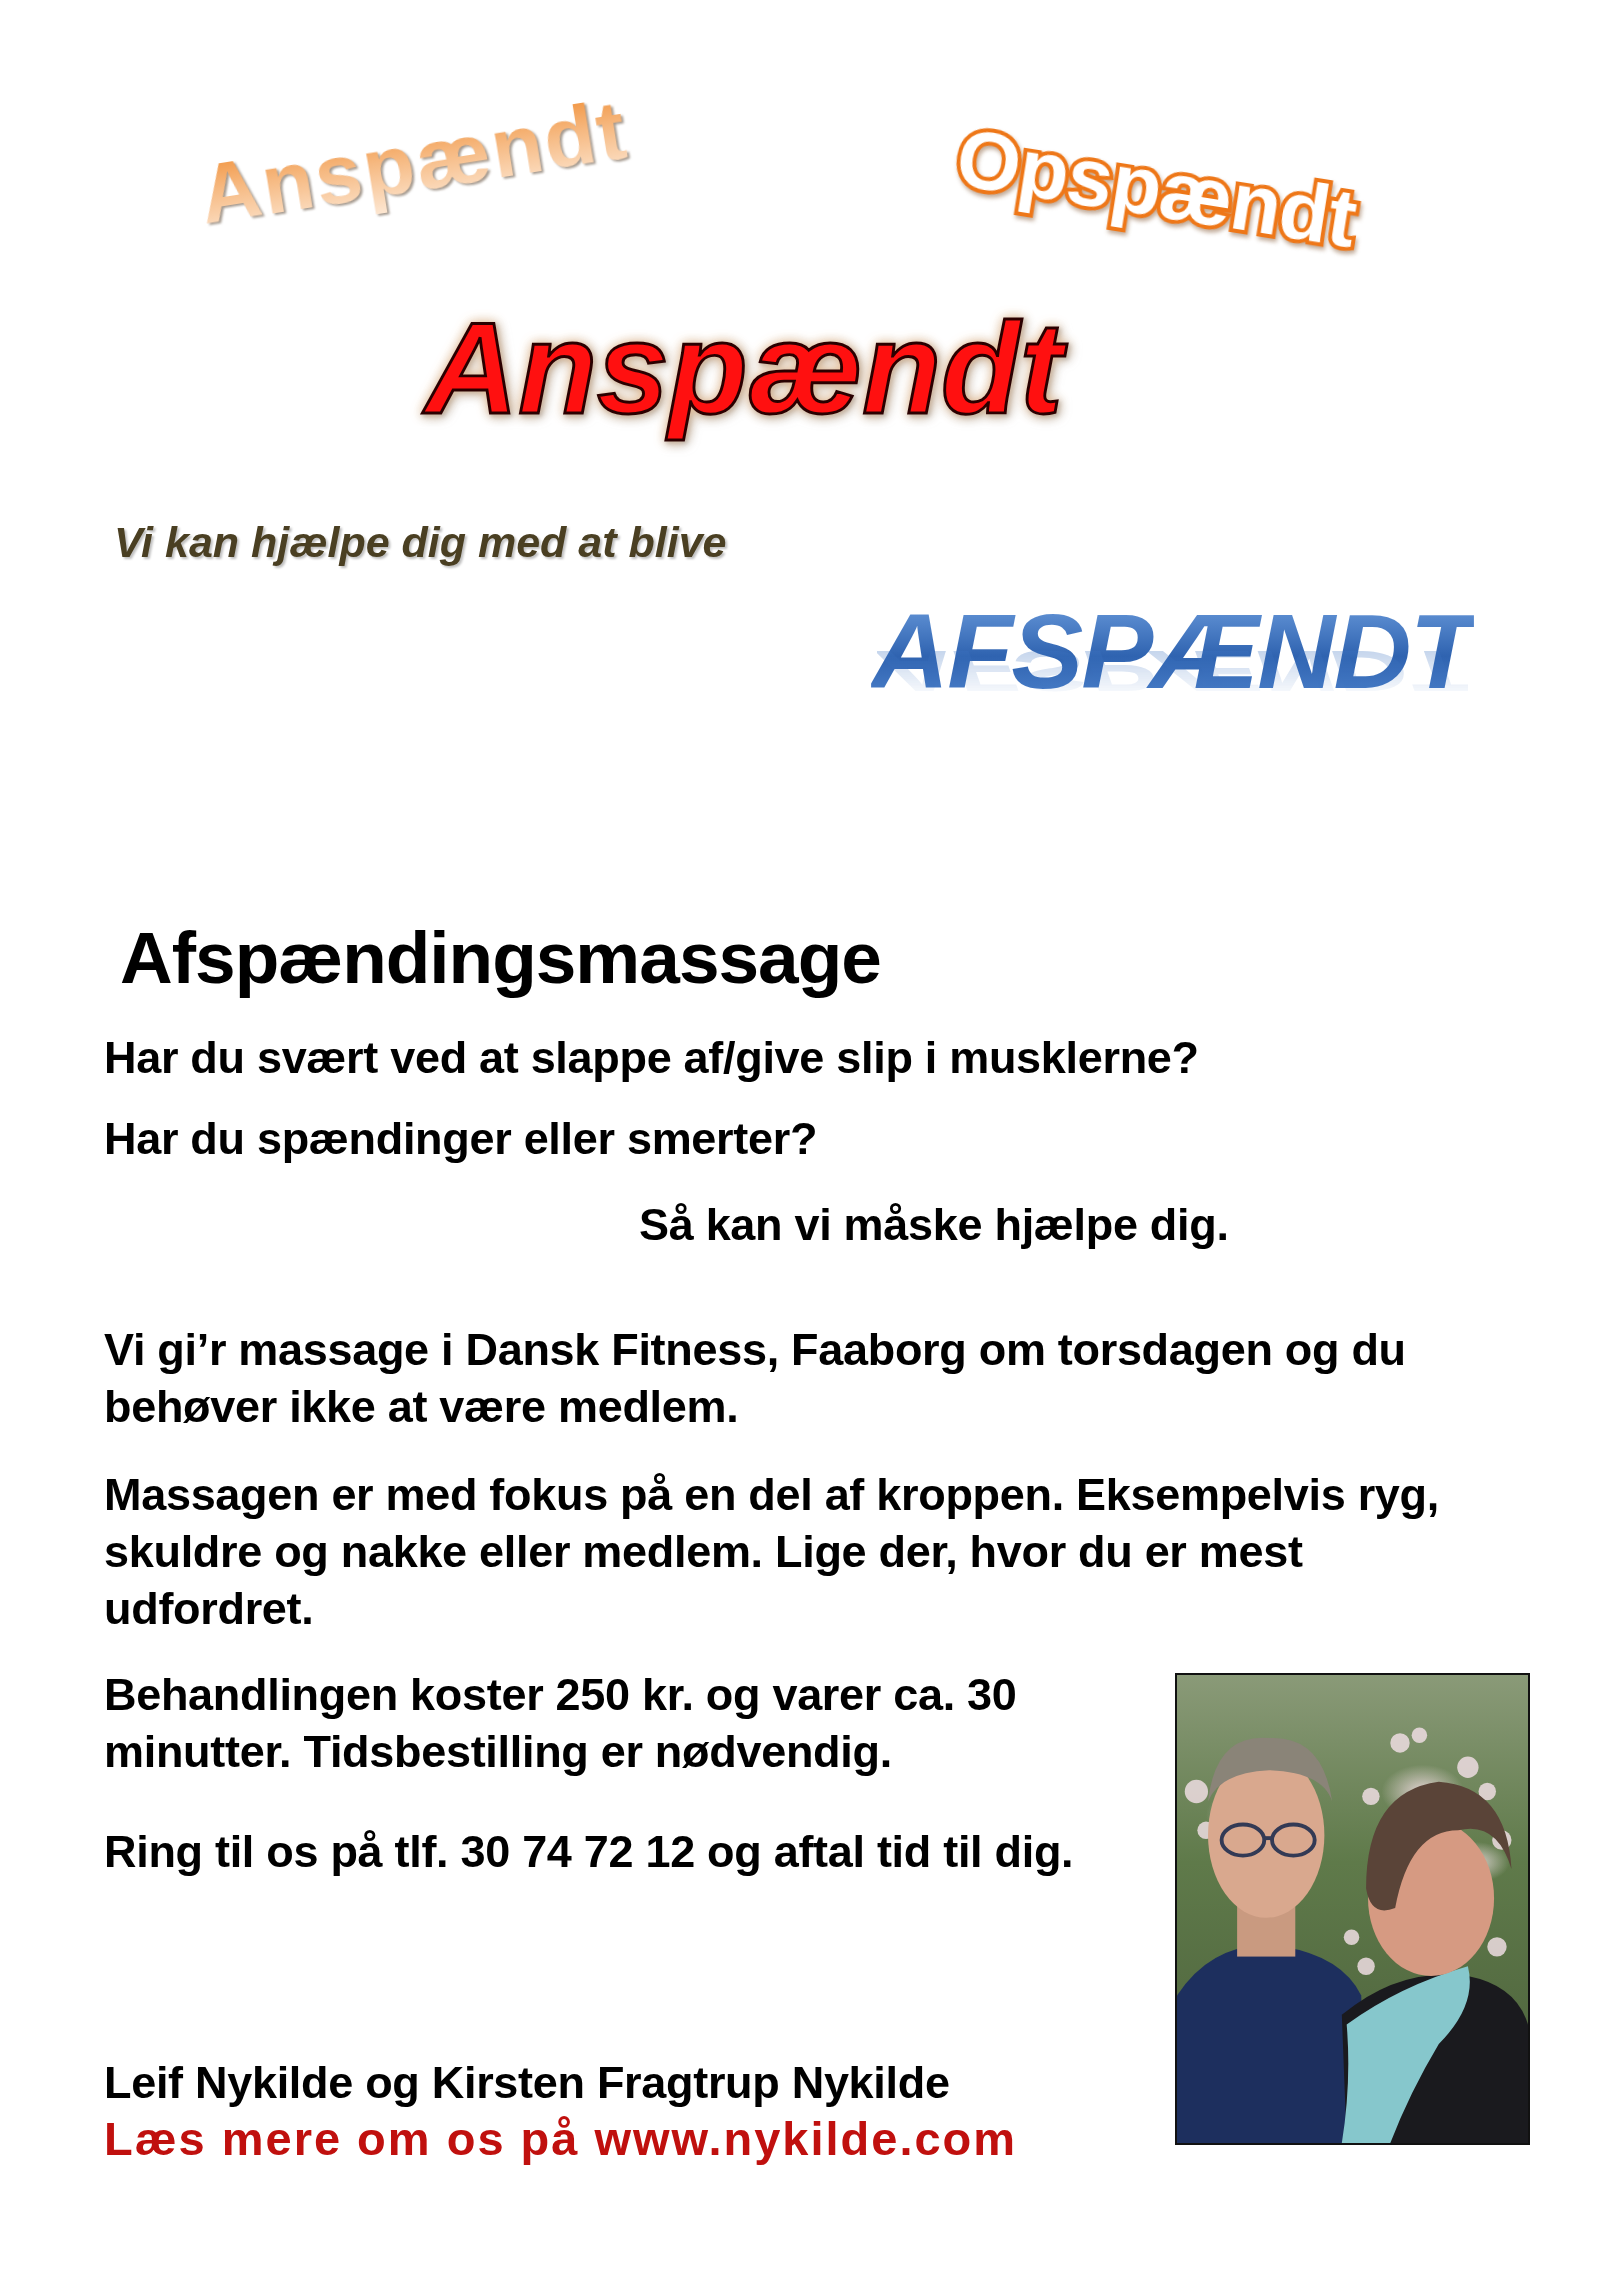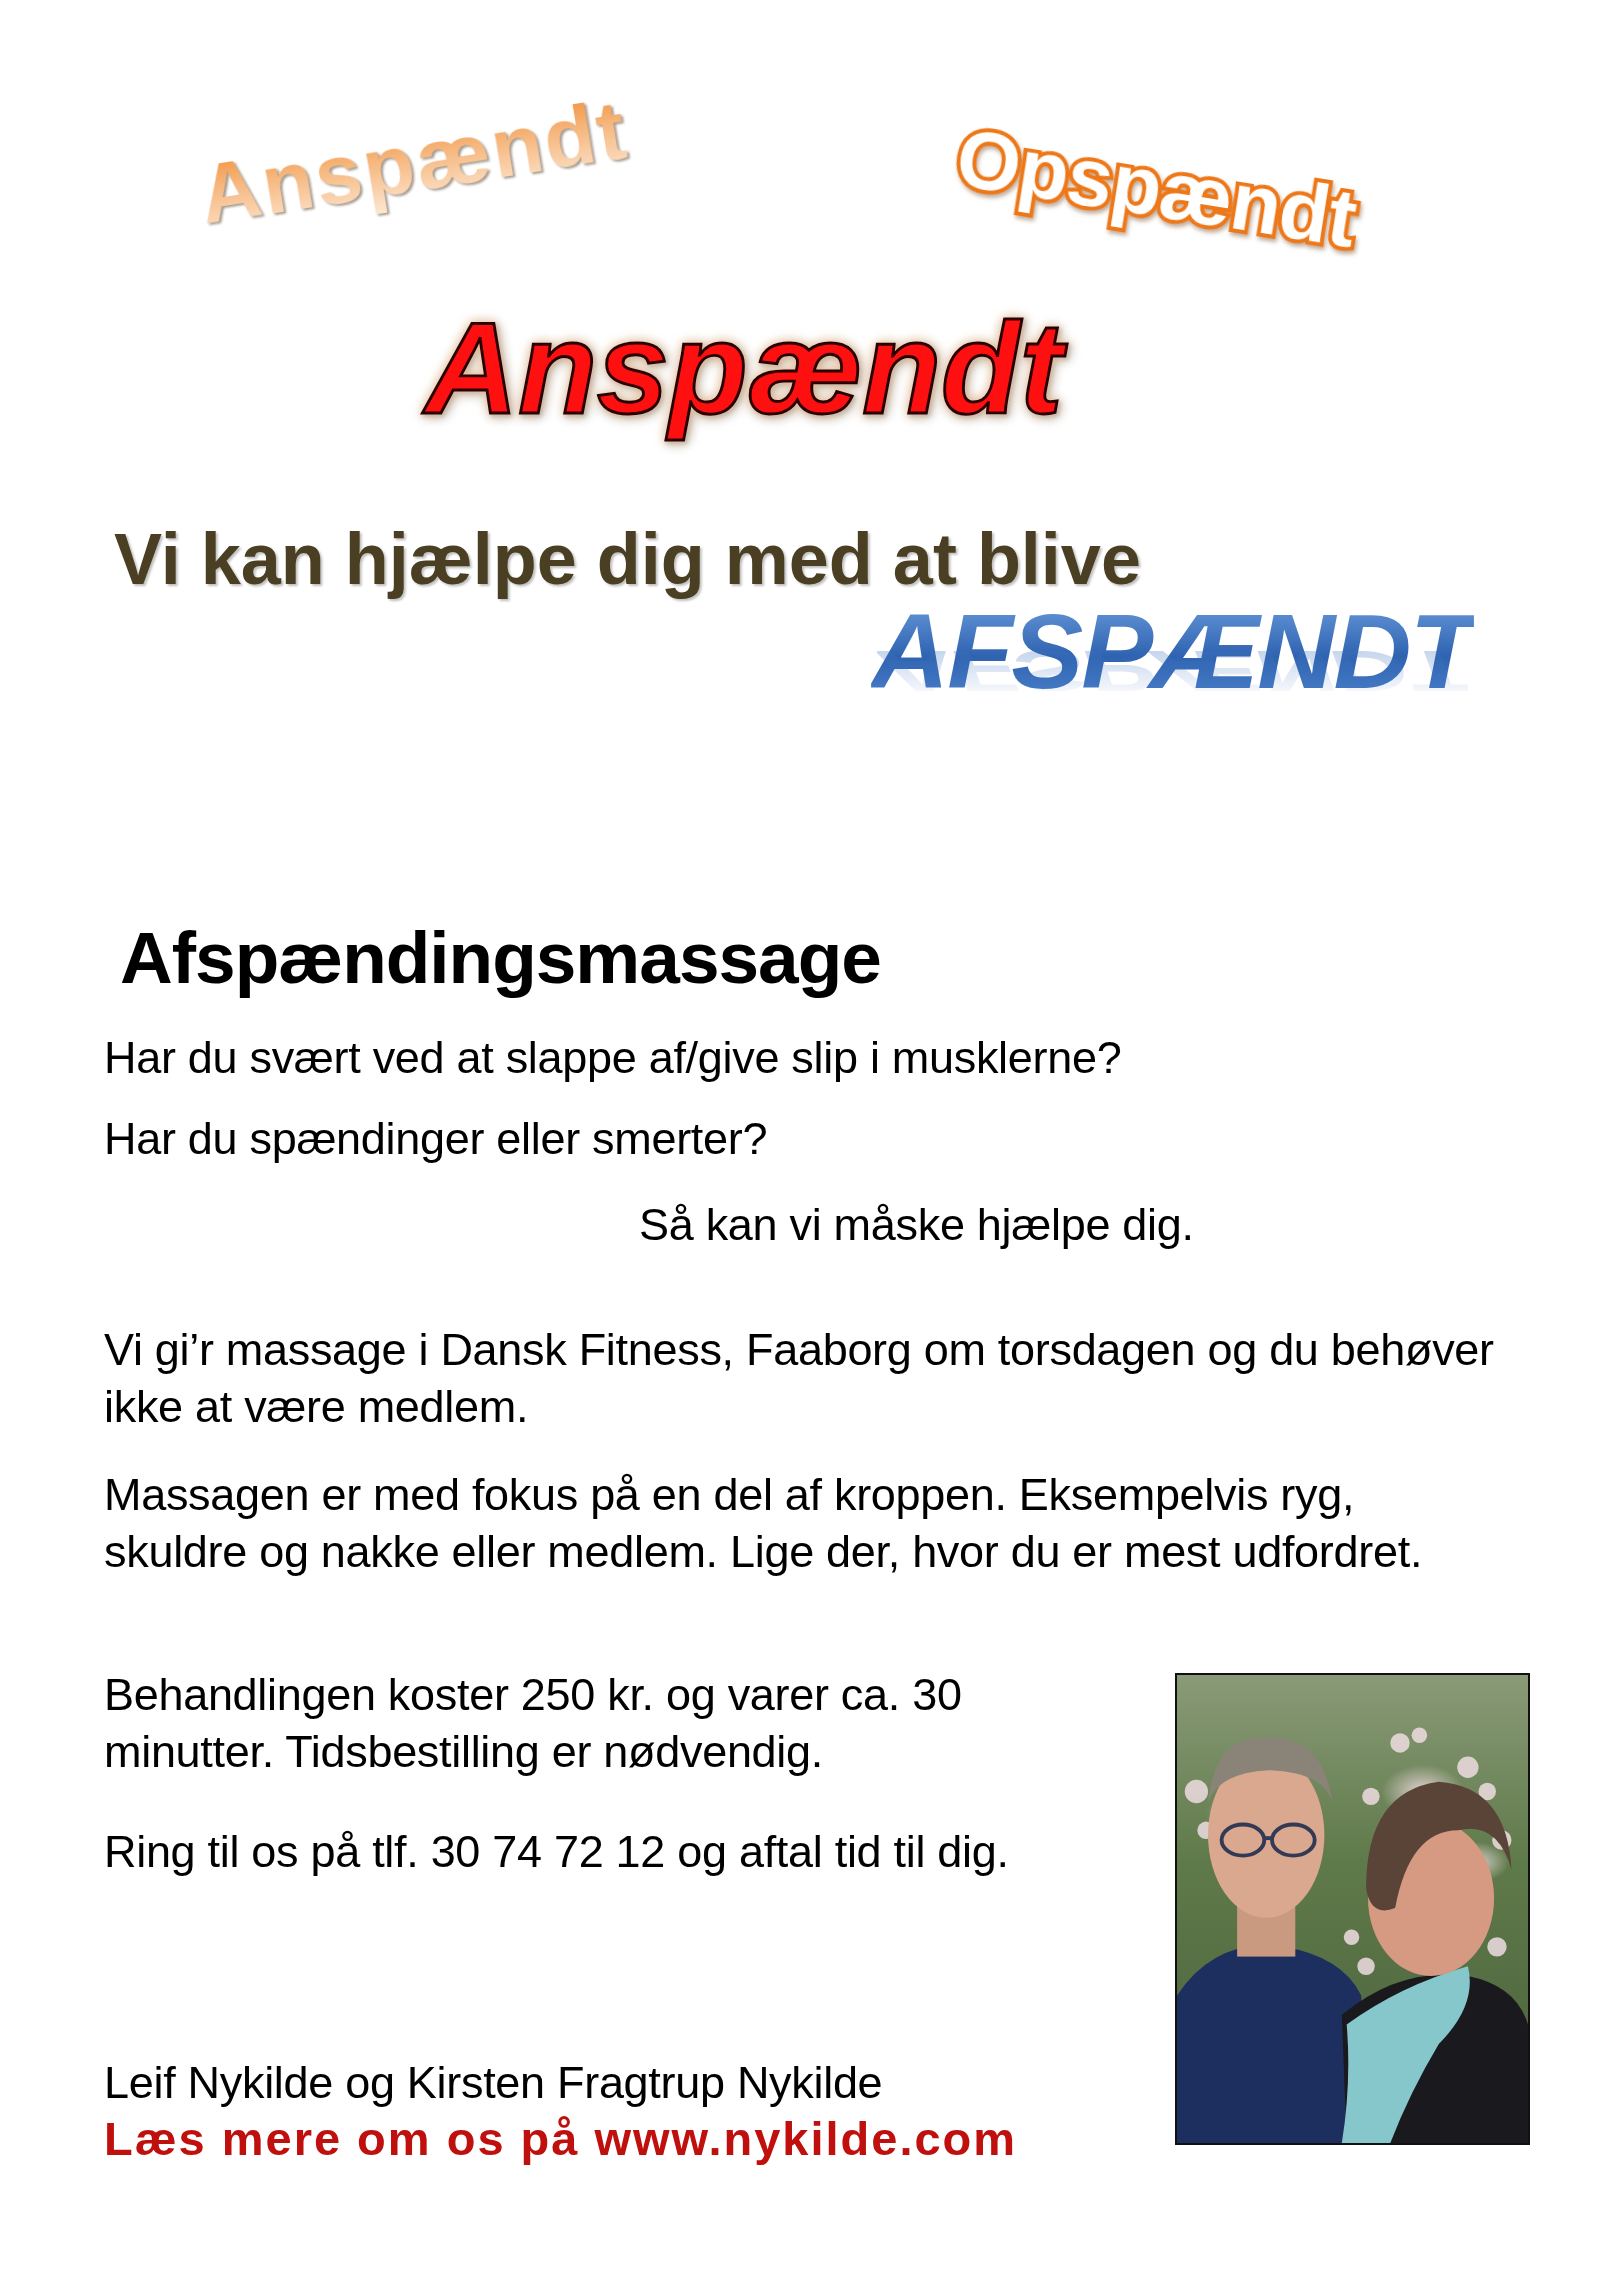--- a/index.html
+++ b/index.html
@@ -16,39 +16,39 @@
 
   .w-opspaendt { left:965px; top:110px; font-size:82px; letter-spacing:-1px;
     color:#ffffff; -webkit-text-stroke:7.8px #ee7718; paint-order:stroke fill;
     transform:rotate(9deg); transform-origin:left top;
     filter:drop-shadow(2.9px 3.9px 2px rgba(120,70,30,0.45)); }
 
   .w-hojspaendt { left:425px; top:294px; font-size:129px; font-style:italic;
     color:#ff1010; -webkit-text-stroke:2.9px #2a0000;
     filter:drop-shadow(0 0 5.9px rgba(250,200,150,0.9)) drop-shadow(2px 2px 2px rgba(0,0,0,0.35)); }
 
-  .w-subline { left:114px; top:518px; font-size:72px; 
+  .w-subline { left:114px; top:518px; font-size:43px; font-style:italic;
     color:#4a3f22; filter:drop-shadow(2px 2px 1px rgba(0,0,0,0.25)); }
 
   .w-afspaendt-wrap { position:absolute; left:877px; top:598px; }
   .w-afspaendt { position:relative; font-size:106px; font-style:italic; font-weight:bold;
     letter-spacing:-2px; color:#3d73c0;
     background:linear-gradient(180deg,#6a9bdc 0%,#2f63b0 55%,#4d82cc 100%);
     -webkit-background-clip:text; background-clip:text; -webkit-text-fill-color:transparent;
     white-space:nowrap; transform:scaleX(1.02); line-height:1; }
   .w-afspaendt-reflect { position:absolute; left:0; top:102px; font-size:106px; font-style:italic;
     font-weight:bold; letter-spacing:-2px; color:#3d73c0; white-space:nowrap; line-height:1;
     transform:scaleY(-0.55); transform-origin:top;
     opacity:0.35;
     -webkit-mask-image:linear-gradient(180deg, rgba(0,0,0,0) 0%, rgba(0,0,0,1) 100%);
     mask-image:linear-gradient(180deg, rgba(0,0,0,0) 0%, rgba(0,0,0,1) 100%); }
 
   .heading { position:absolute; left:104px; top:900px; font-size:73px; font-weight:bold; letter-spacing:-1px; margin:16px; }
 
-  .p { position:absolute; left:104px; margin:0; font-size:45px; font-weight:normal; line-height:57px; letter-spacing:-0.3px; }
+  .p { position:absolute; left:104px; margin:0; font-size:45px; font-weight:bold; line-height:57px; letter-spacing:-0.3px; }
   .q1 { top:1029px; }
   .q2 { top:1094px;margin-top:16px; }
   .q3 { top:1196px; left:639px; }
   .b1 { top:1321px; width:1392px; }
   .b2 { top:1466px; width:1402px; }
   .b3 { top:1666px; width:1039px; }
   .b4 { top:1823px; width:1039px; }
   .sig { top:2054px; }
   .link { position:absolute; left:104px; top:2111px; font-size:47px; font-weight:bold; color:#c0100e;
     letter-spacing:2px; text-decoration:none; }

